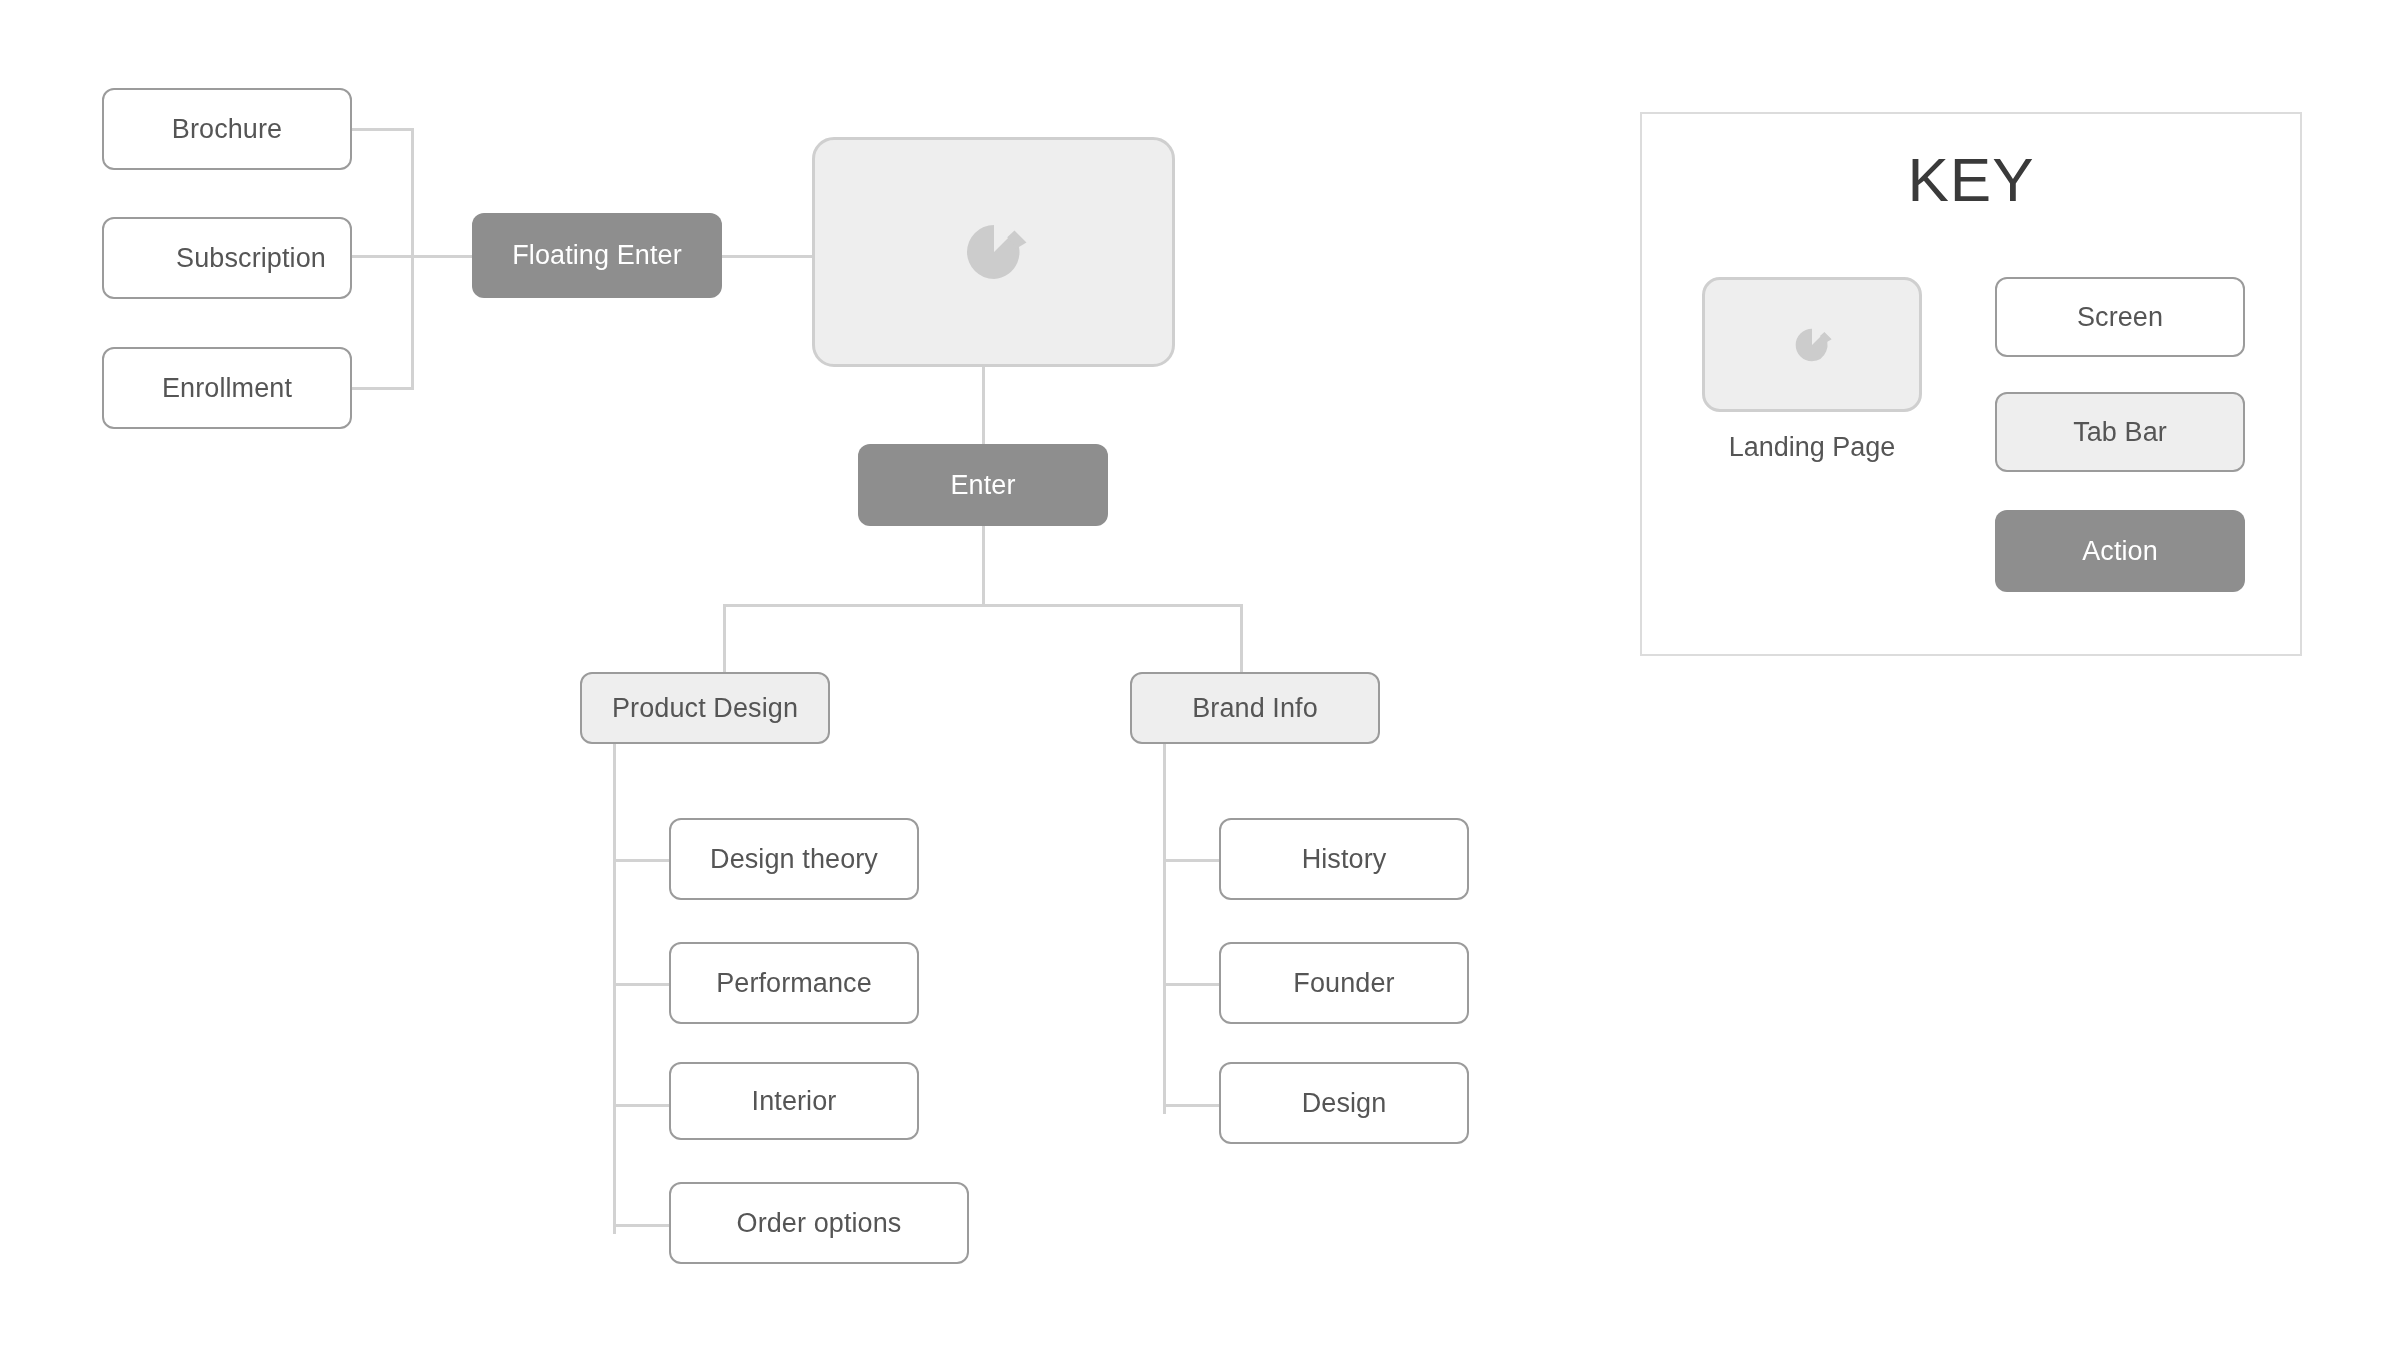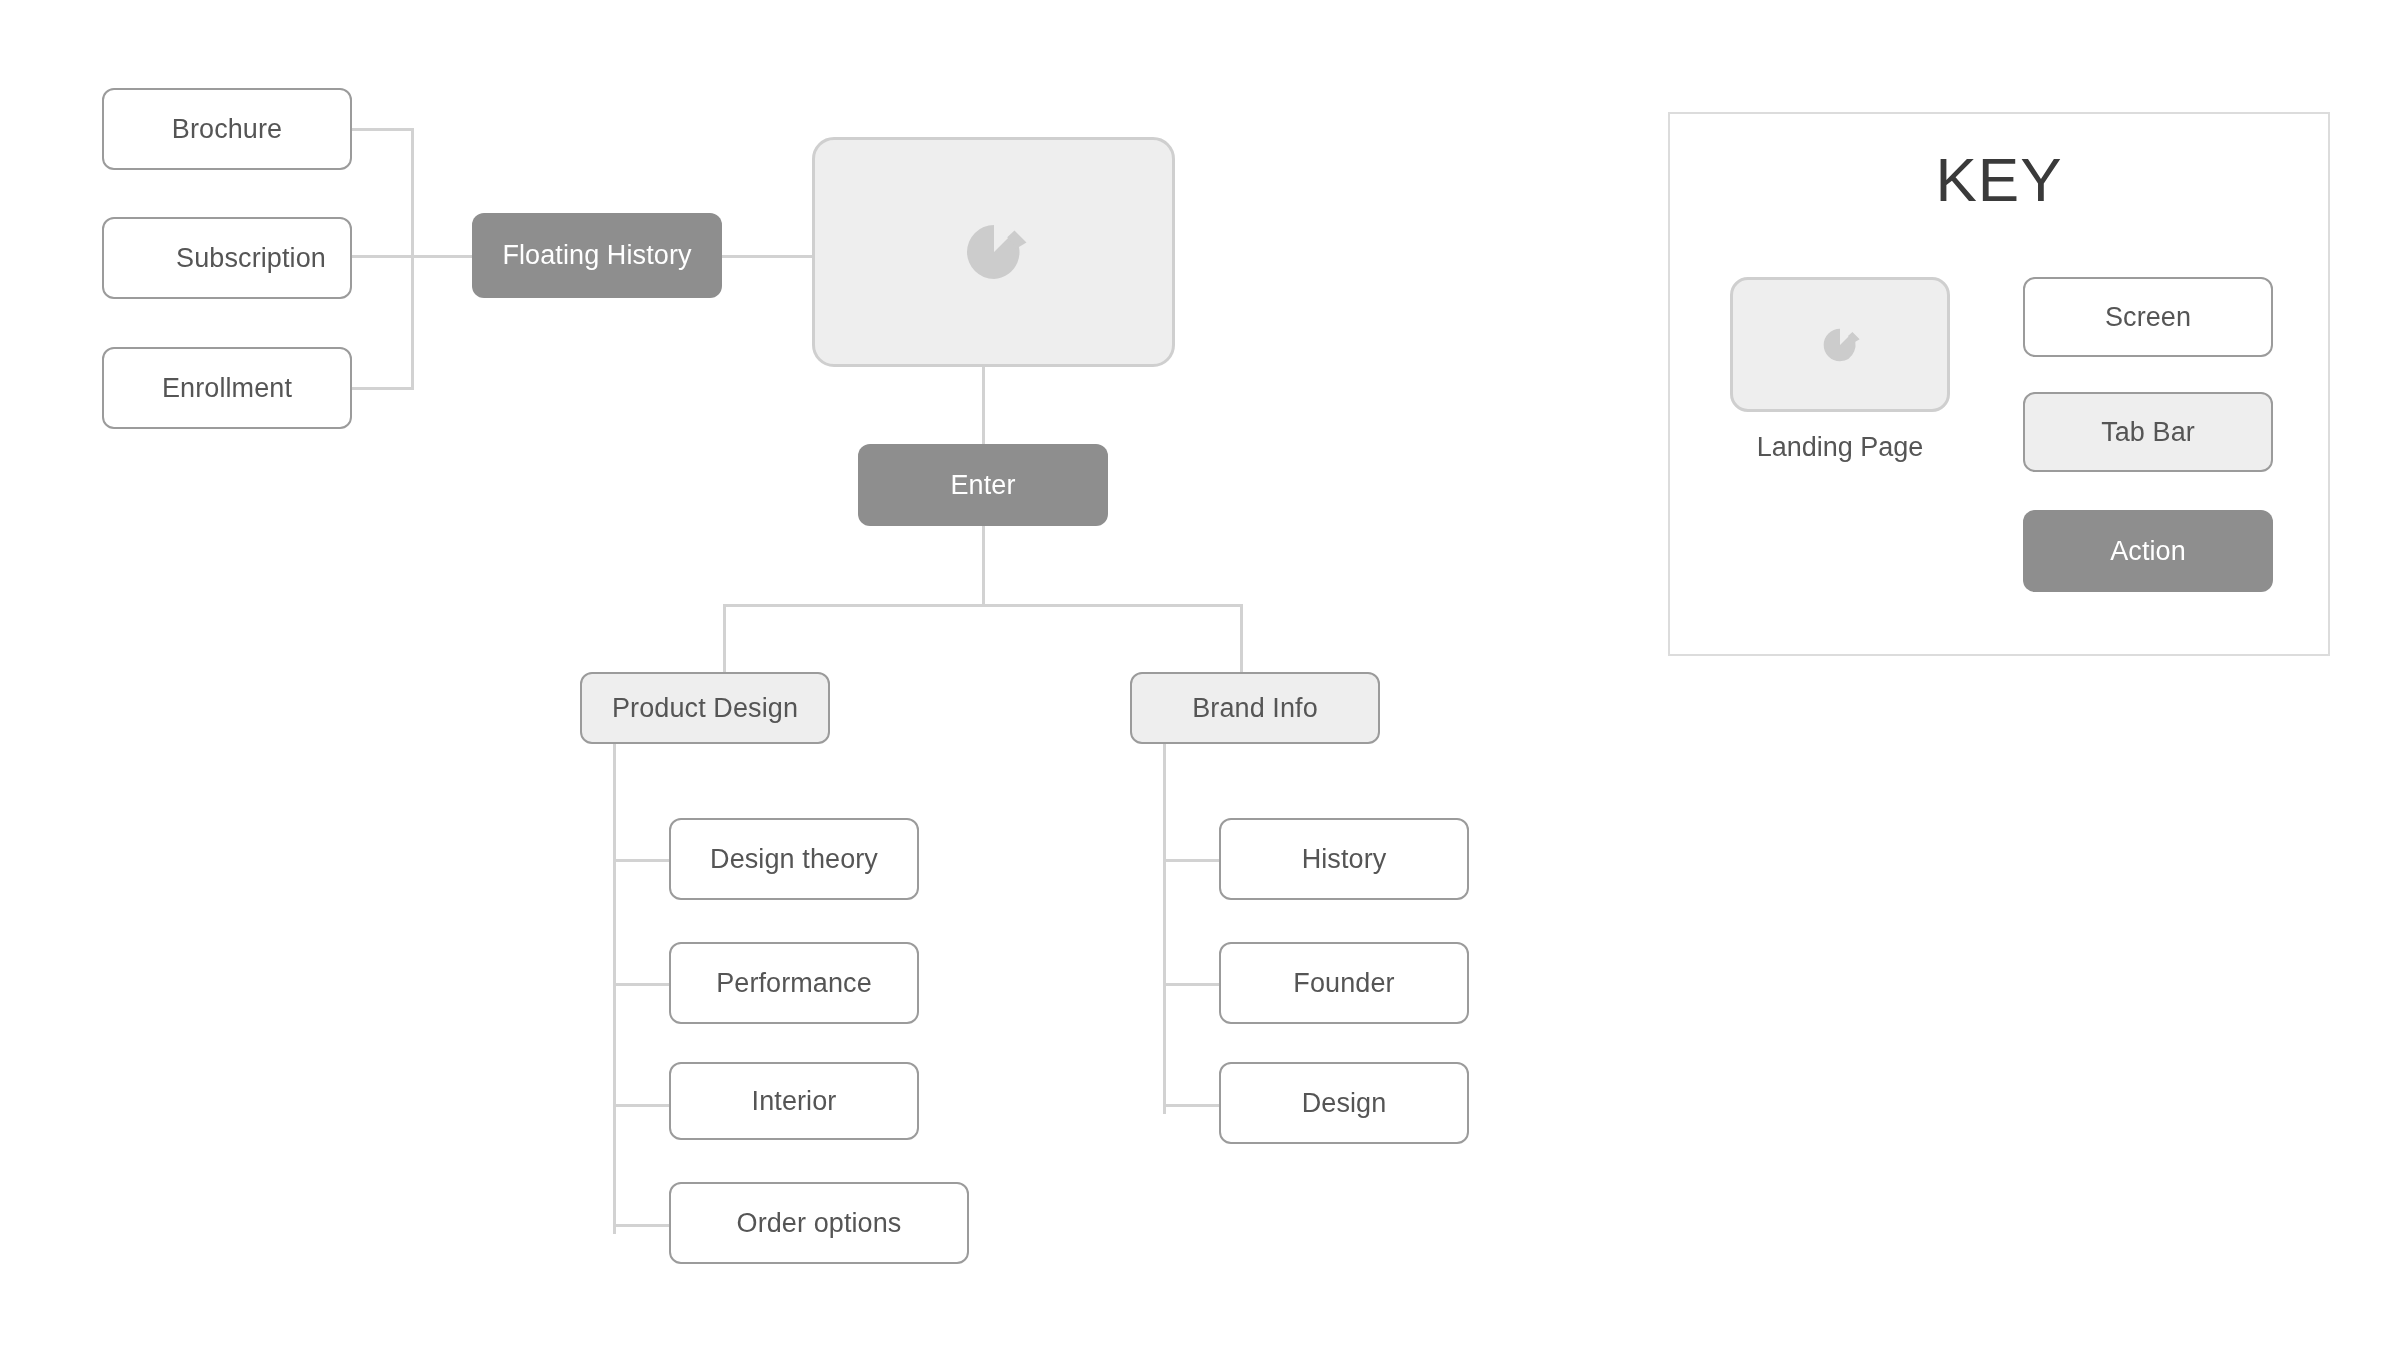--- a/index.html
+++ b/index.html
@@ -125,21 +125,21 @@
     <span>Brochure</span>
   </div>
   <div class="node screen" style="left:102px; top:217px; width:250px; height:82px;padding-left:48px;">
     <span>Subscription</span>
   </div>
   <div class="node screen" style="left:102px; top:347px; width:250px; height:82px;">
     <span>Enrollment</span>
   </div>
 
   <div class="node action" style="left:472px; top:213px; width:250px; height:85px;">
-    <span>Floating History</span>
+    <span>Floating Enter</span>
   </div>
 
   <div class="node landing" style="left:812px; top:137px; width:363px; height:230px;">
     <span class="lp-icon">
       <svg width="86" height="86" viewBox="0 0 86 86" aria-hidden="true">
         <path d="M43 16 A27 27 0 1 0 43 70 A27 27 0 0 0 61.3 24.7 L43 43 Z" fill="#cccccc"></path>
         <path d="M63.5 21.5 L75.5 33.5 L64.3 40.2 A27 27 0 0 0 56.2 28.3 Z" fill="#cccccc"></path>
       </svg>
     </span>
   </div>
@@ -171,21 +171,21 @@
   <div class="node screen" style="left:1219px; top:818px; width:250px; height:82px;">
     <span>History</span>
   </div>
   <div class="node screen" style="left:1219px; top:942px; width:250px; height:82px;">
     <span>Founder</span>
   </div>
   <div class="node screen" style="left:1219px; top:1062px; width:250px; height:82px;">
     <span>Design</span>
   </div>
 
-  <div id="key-panel" style="left:1640px; top:112px; width:662px; height:544px;margin-left:28px;">
+  <div id="key-panel" style="left:1640px; top:112px; width:662px; height:544px;">
 
     <div id="key-title" style="left:0; top:30px;">KEY</div>
 
     <div class="node landing" style="left:60px; top:163px; width:220px; height:135px; border-radius:18px;">
       <span class="lp-icon">
         <svg width="52" height="52" viewBox="0 0 86 86" aria-hidden="true">
           <path d="M43 16 A27 27 0 1 0 43 70 A27 27 0 0 0 61.3 24.7 L43 43 Z" fill="#cccccc"></path>
           <path d="M63.5 21.5 L75.5 33.5 L64.3 40.2 A27 27 0 0 0 56.2 28.3 Z" fill="#cccccc"></path>
         </svg>
       </span>

